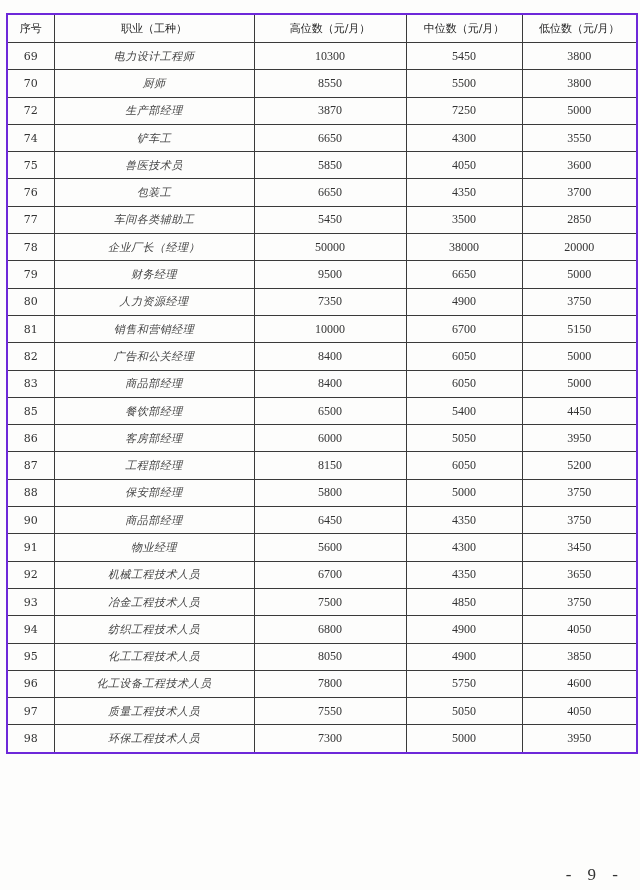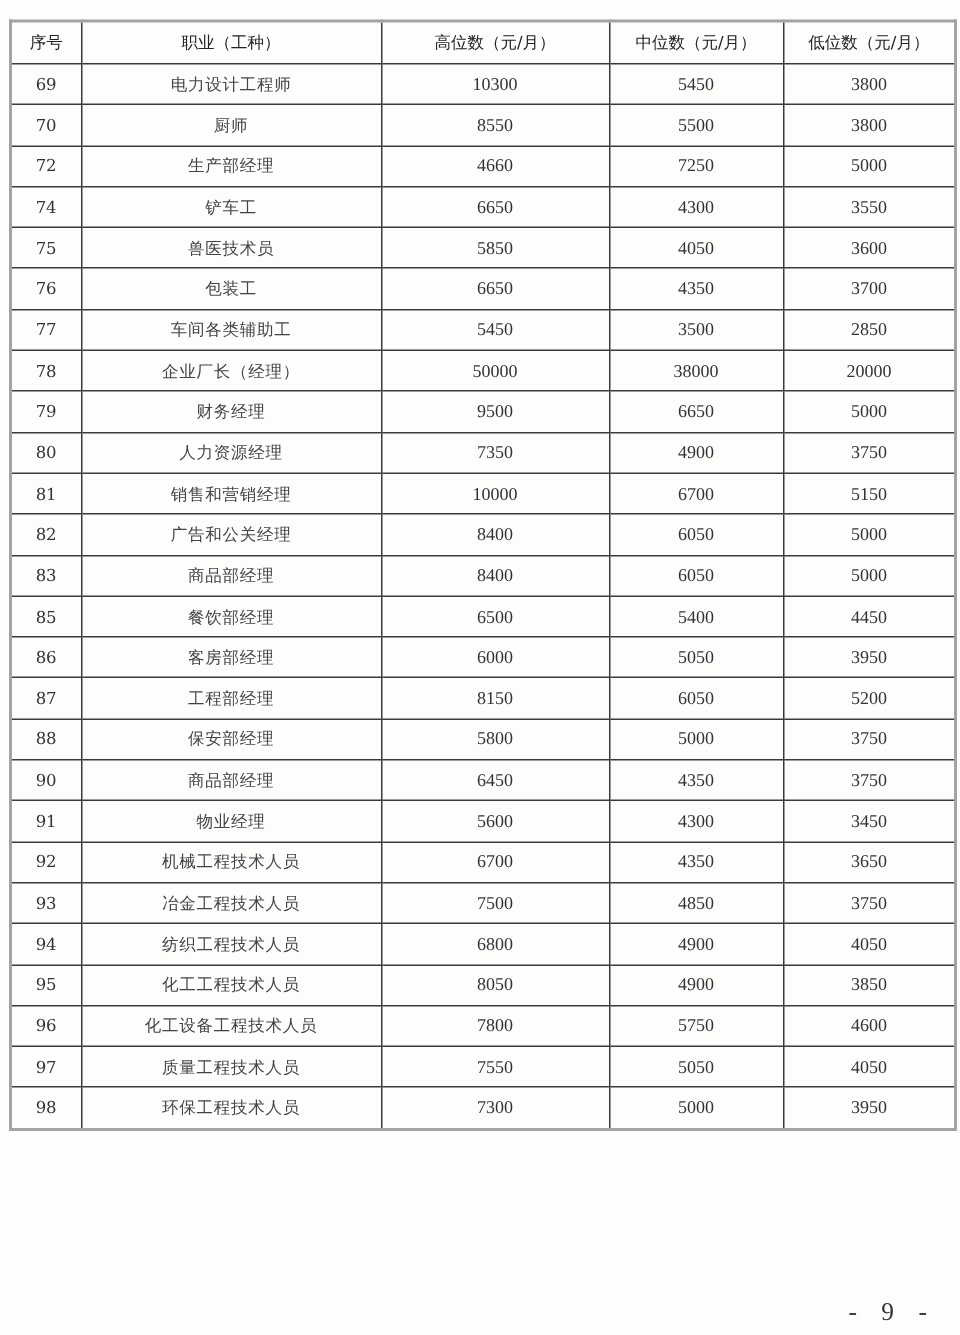--- a/index.html
+++ b/index.html
@@ -21,21 +21,21 @@
       width: 640px; height: 890px;
       background: #fdfdfc;
     }
     table.salary {
       position: absolute;
       left: 6px;
       top: 13px;
       width: 630px;
       border-collapse: collapse;
       table-layout: fixed;
-      border: 2px solid #a3a3a3;
+      border: 2px solid #6d28d9;
     }
     table.salary col.c-idx { width: 47px; }
     table.salary col.c-job { width: 200px; }
     table.salary col.c-high { width: 152px; }
     table.salary col.c-mid { width: 116px; }
     table.salary col.c-low { width: 115px; }
     table.salary th, table.salary td {
       border: 1px solid #3a3a3a;
       text-align: center;
       vertical-align: middle;
@@ -52,20 +52,21 @@
     }
     table.salary td {
       height: 26.3px;
       font-size: 11px;
       color: #333;
     }
     table.salary td.job {
       font-size: 11px;
       color: #444;
       letter-spacing: 0.5px;
+      font-style: italic;
     }
     table.salary td.num {
       font-family: "Liberation Serif", "DejaVu Serif", serif;
       font-size: 12px;
     }
     .page-number {
       position: absolute;
       right: 16px;
       top: 865px;
       font-family: "Liberation Serif", "DejaVu Serif", serif;
@@ -106,21 +107,21 @@
         <tr>
           <td>70</td>
           <td class="job">厨师</td>
           <td class="num">8550</td>
           <td class="num">5500</td>
           <td class="num">3800</td>
         </tr>
         <tr>
           <td>72</td>
           <td class="job">生产部经理</td>
-          <td class="num">4660</td>
+          <td class="num">3870</td>
           <td class="num">7250</td>
           <td class="num">5000</td>
         </tr>
         <tr>
           <td>74</td>
           <td class="job">铲车工</td>
           <td class="num">6650</td>
           <td class="num">4300</td>
           <td class="num">3550</td>
         </tr>

